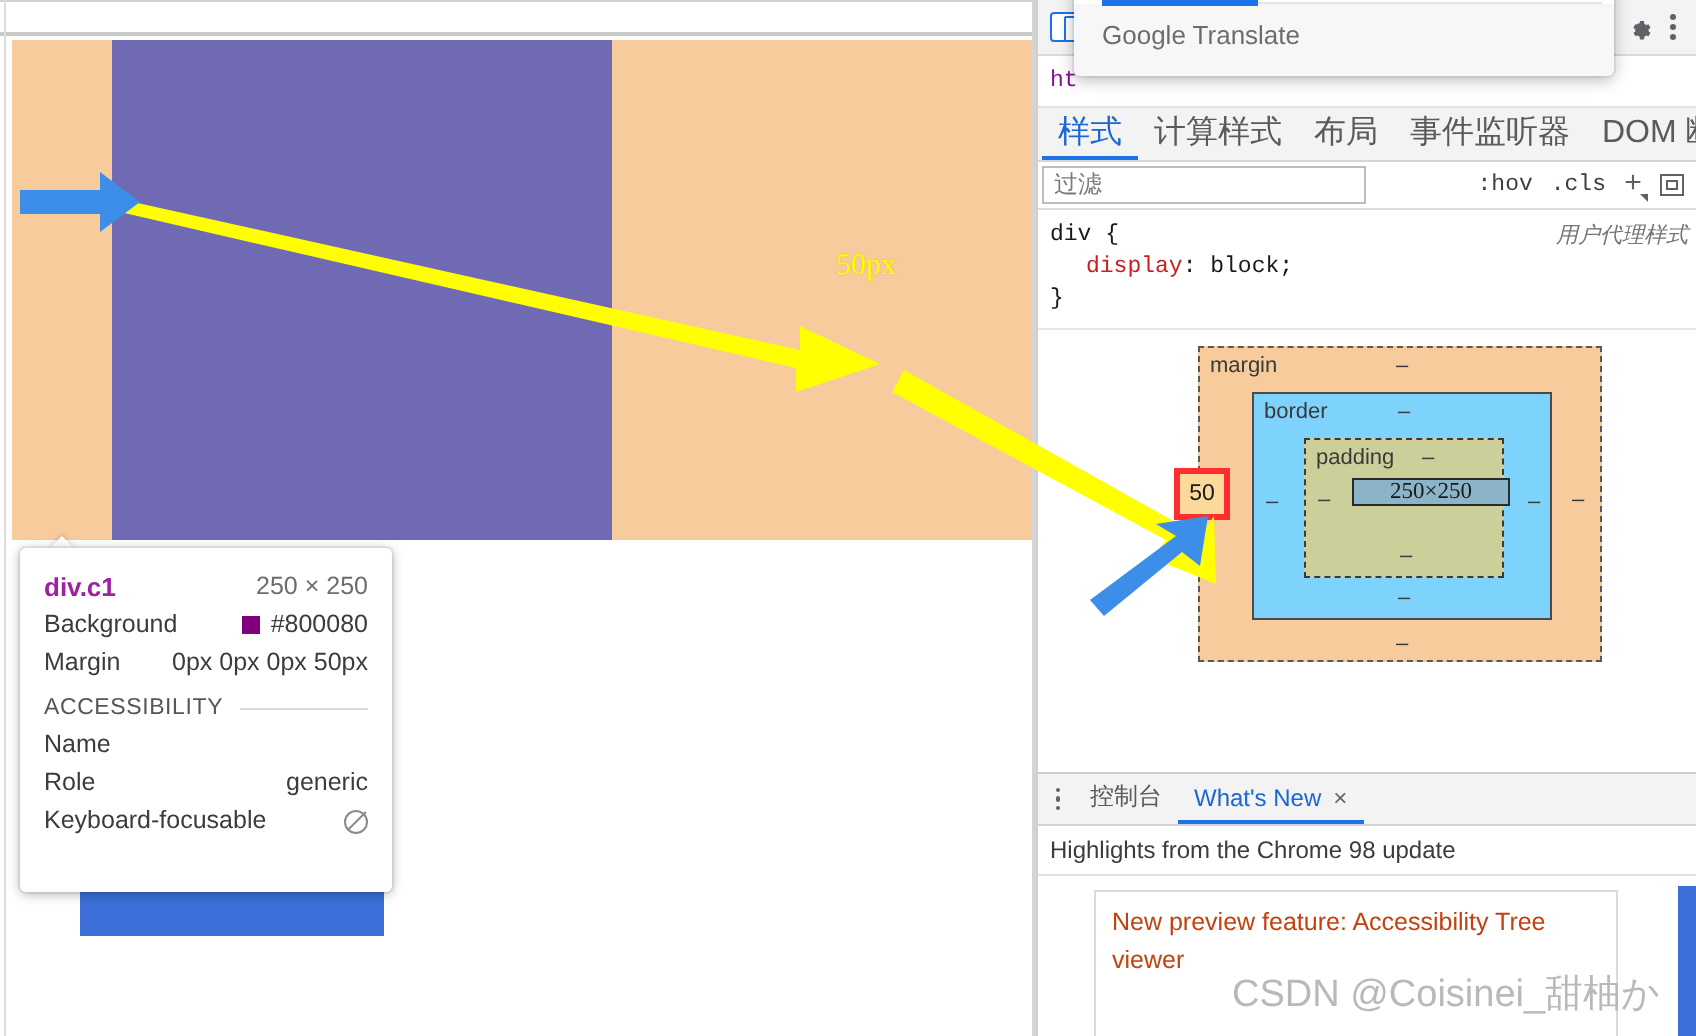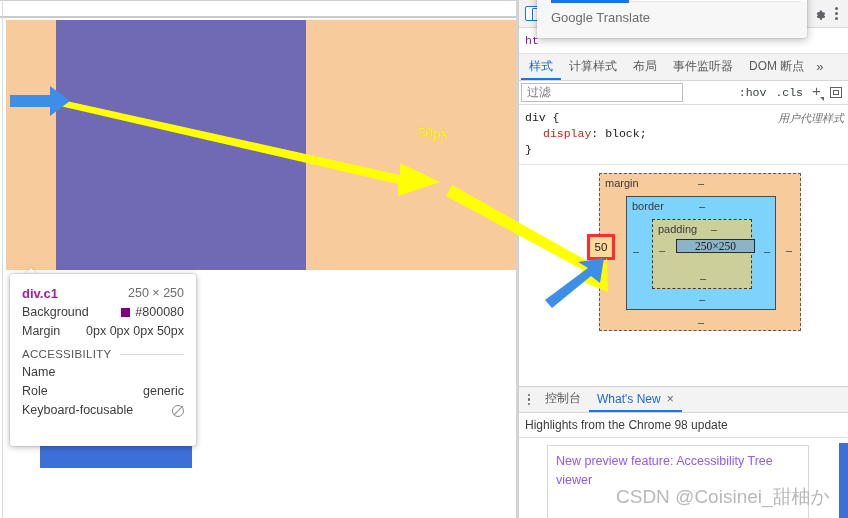--- a/index.html
+++ b/index.html
@@ -104,21 +104,21 @@
     height:26px; border-bottom:1px solid #e2e2e2; background:#fff;
     display:flex; align-items:center; padding-left:6px;
     font-family:"Liberation Mono", monospace; font-size:11.5px; color:#881391;
   }
 
   .dt-tabs {
     height:27px; border-bottom:1px solid #d5d5d5; background:#f3f3f3;
     display:flex; align-items:stretch; padding-left:2px;
   }
   .dt-tab {
-    padding:0 8px; display:flex; align-items:center; font-size:12px; color:#5a5a5a;
+    padding:0 8px; display:flex; align-items:center; font-size:16px; color:#5a5a5a;
     border-bottom:2px solid transparent; white-space:nowrap;
   }
   .dt-tab.active { color:#1967d2; border-bottom-color:#1a73e8; font-weight:400; }
   .dt-tab.more { color:#5a5a5a; padding:0 4px; font-size:13px; }
 
   .dt-filter {
     height:24px; border-bottom:1px solid #dcdcdc; background:#fff;
     display:flex; align-items:center;gap:48px;
   }
   .filter-box {
@@ -192,21 +192,21 @@
   .d-tab.active { color:#1967d2; border-bottom-color:#1a73e8; }
   .d-close { font-size:12px; color:#5f6368; }
   .drawer-sub {
     height:25px; border-bottom:1px solid #e2e2e2; display:flex; align-items:center;
     padding-left:6px; font-size:12px; color:#3c3c3c; background:#fff;
   }
   .wn-card {
     position:absolute; left:28px; top:58px; width:262px; height:74px;
     border:1px solid #dadada; background:#fff; padding:6px 8px;
   }
-  .wn-title { color:#8b5cf6; font-size:12.5px; line-height:19px; }
+  .wn-title { color:#c2410c; font-size:12.5px; line-height:19px; }
   .wn-desc { color:#3c3c3c; font-size:12px; line-height:16px; margin-top:2px; }
   .wn-blue-strip { position:absolute; right:0; top:56px; width:10px; height:76px; background:#3d6fd9; }
 
   .watermark {
     position:absolute; left:616px; top:484px; font-size:19px; color:#b9b9b9;
     font-family:"Liberation Sans", sans-serif; white-space:nowrap; pointer-events:none;
   }
 
   
   .gt-bubble {

